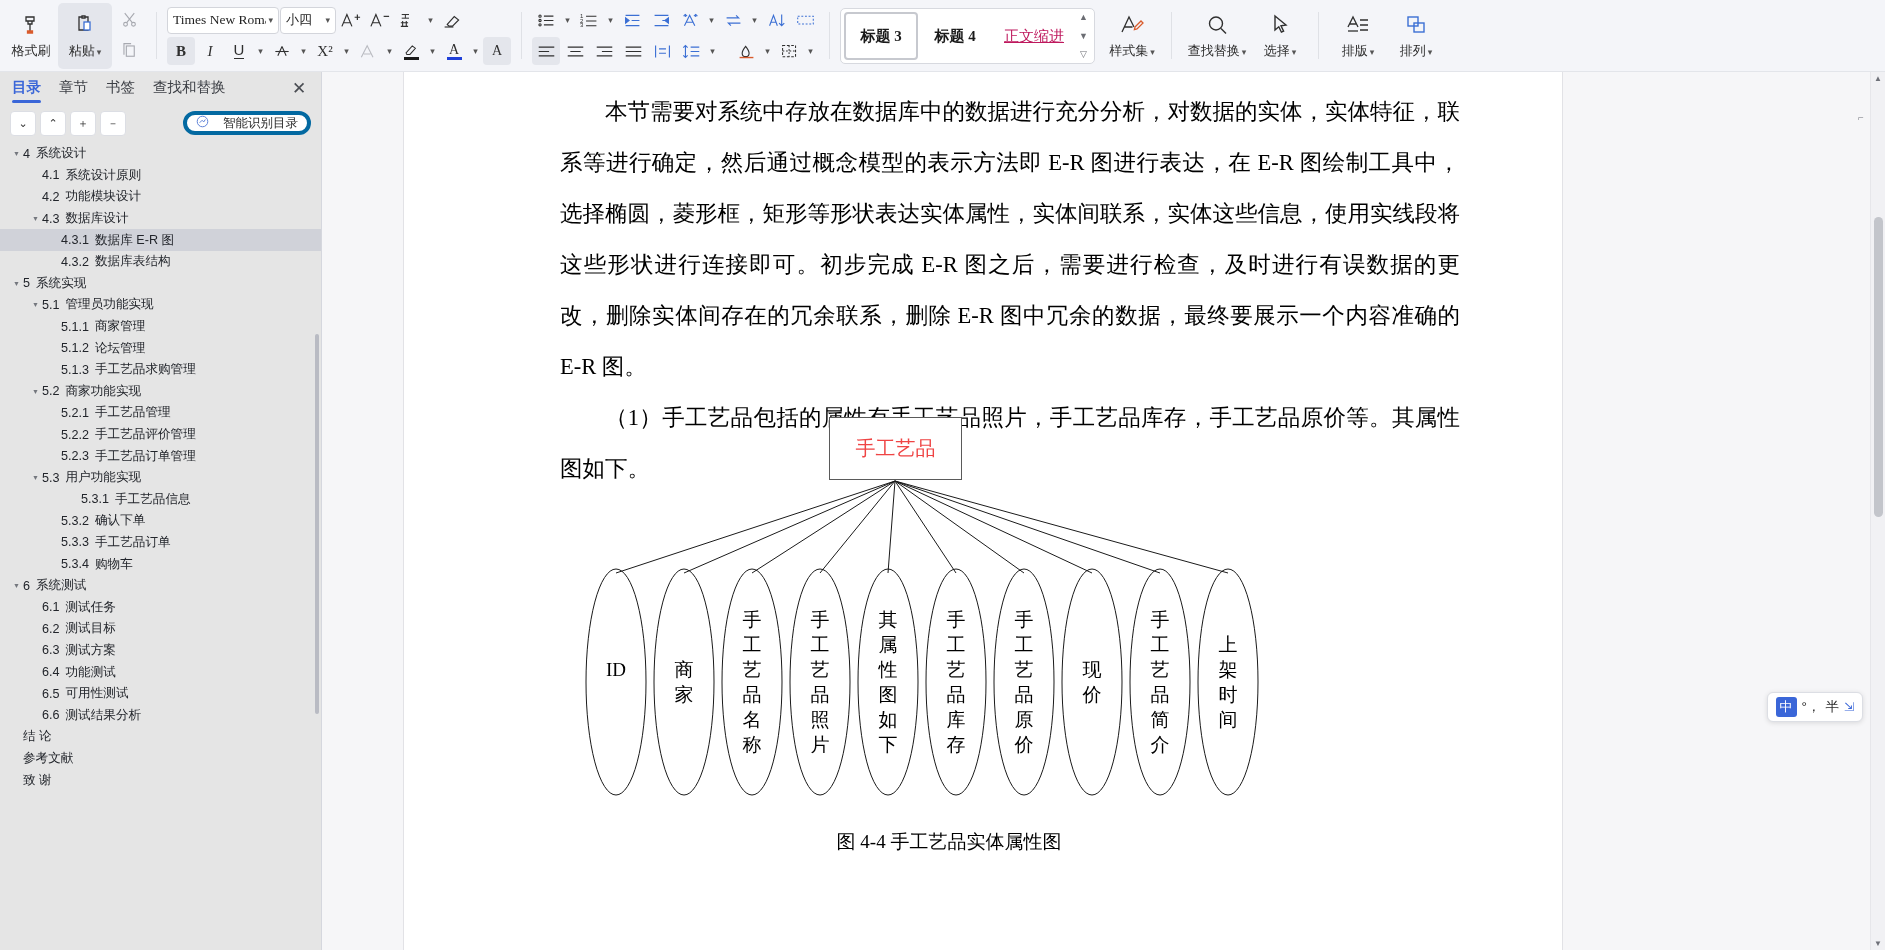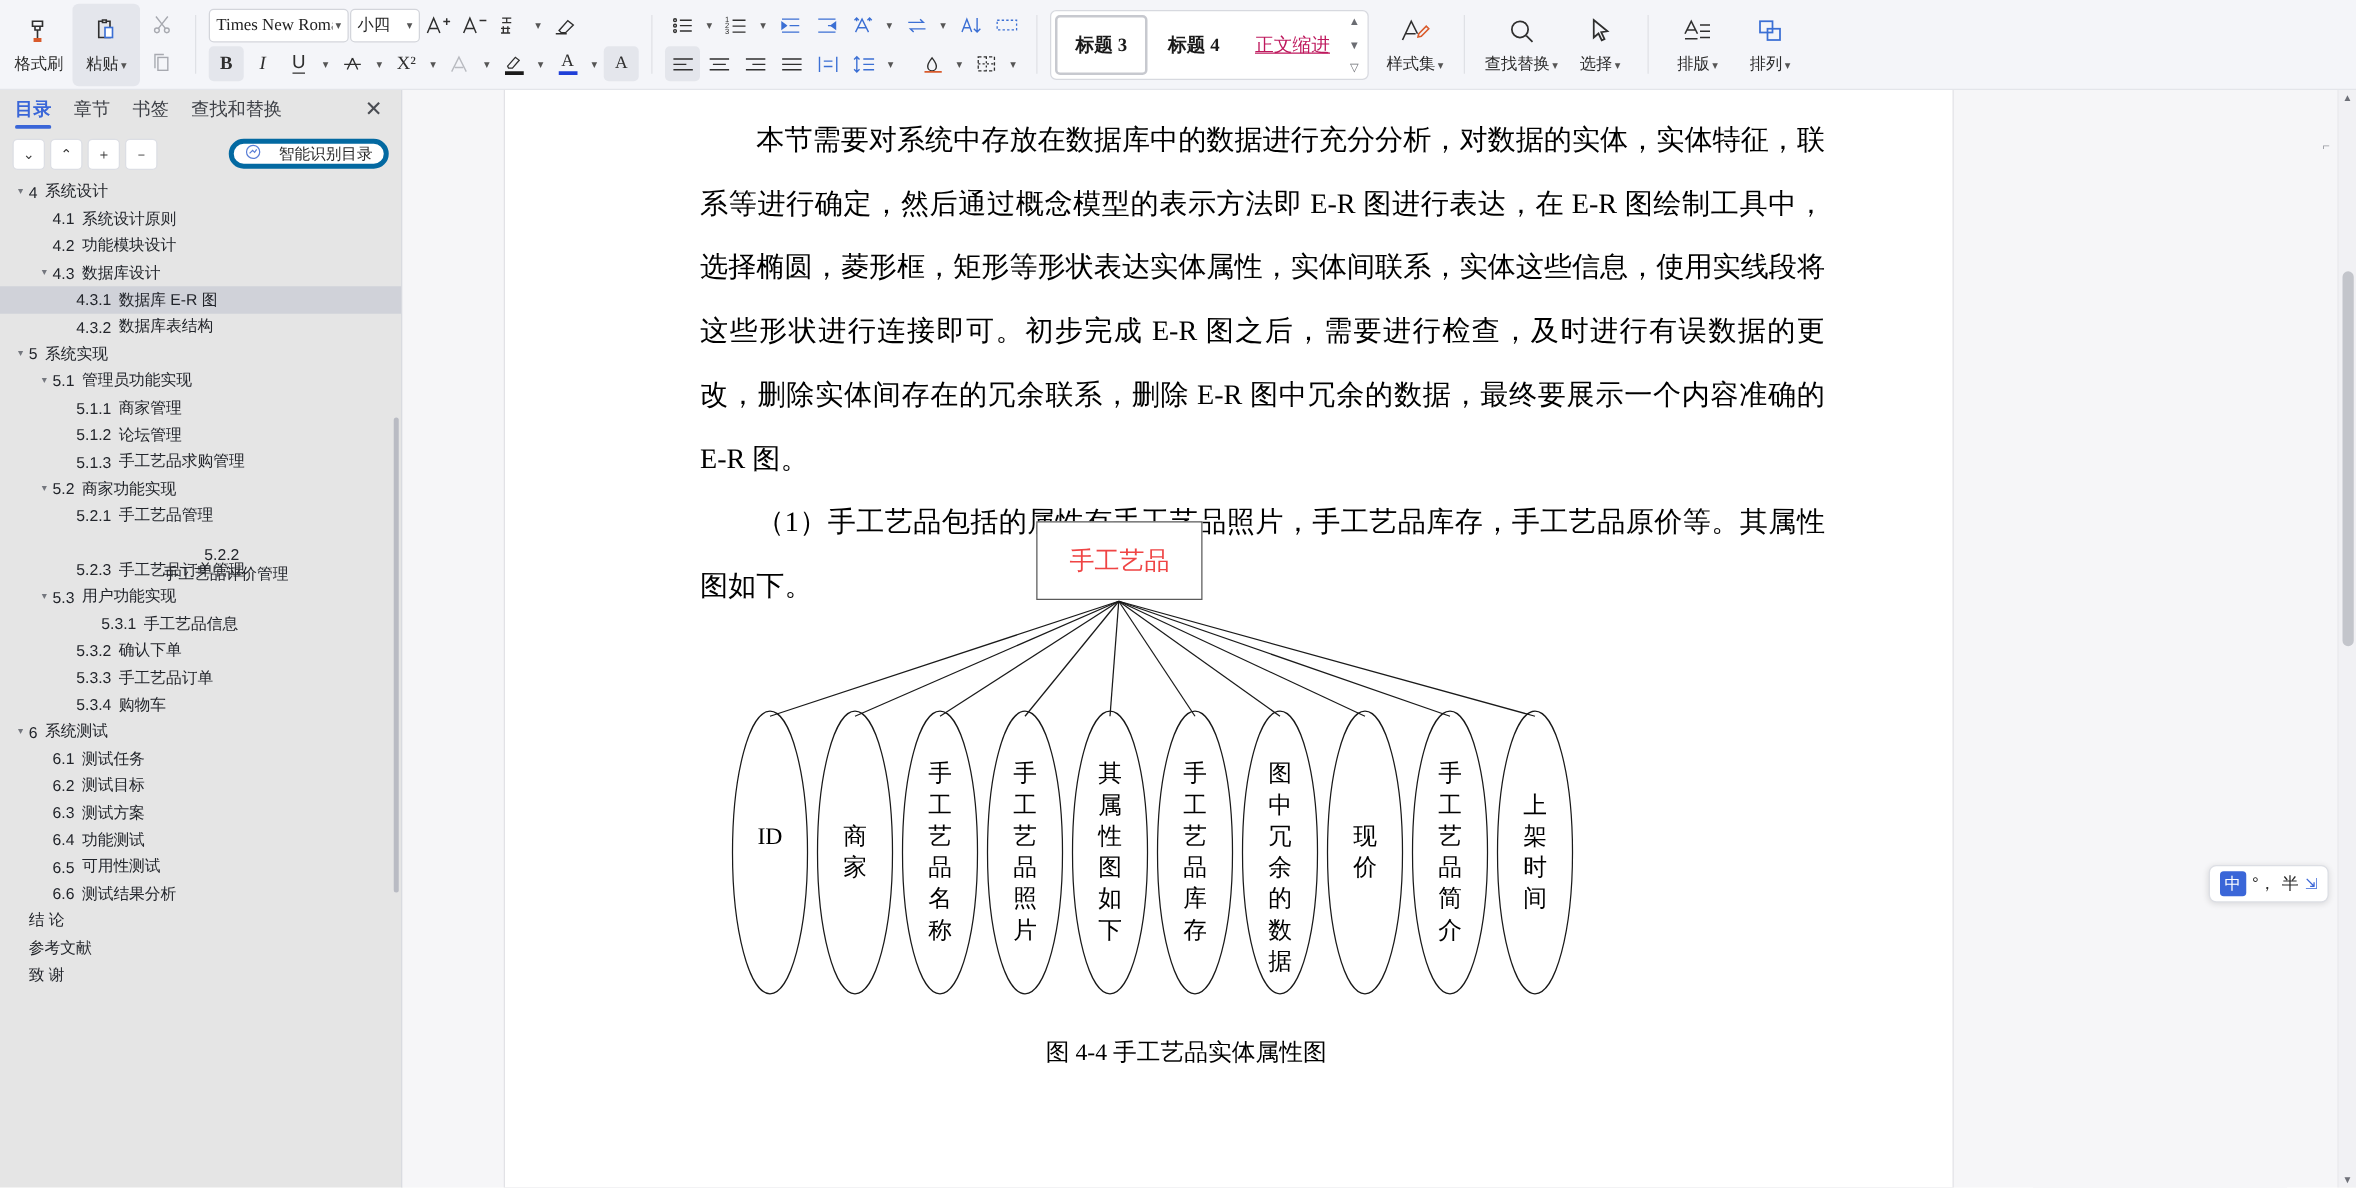--- a/index.html
+++ b/index.html
@@ -649,21 +649,21 @@
       <div class="tr-item" style="padding-left: 29px;">
         <span class="tr-tri">▼</span>
         <span class="tr-num">5.2</span>
         <span>商家功能实现</span>
       </div>
       <div class="tr-item" style="padding-left: 48px;">
         <span class="tr-tri"></span>
         <span class="tr-num">5.2.1</span>
         <span>手工艺品管理</span>
       </div>
-      <div class="tr-item" style="padding-left: 48px; flex-direction: column;">
+      <div class="tr-item" style="padding-left: 48px;">
         <span class="tr-tri"></span>
         <span class="tr-num">5.2.2</span>
         <span>手工艺品评价管理</span>
       </div>
       <div class="tr-item" style="padding-left: 48px;">
         <span class="tr-tri"></span>
         <span class="tr-num">5.2.3</span>
         <span>手工艺品订单管理</span>
       </div>
       <div class="tr-item" style="padding-left: 29px;">
@@ -773,21 +773,21 @@
           <line x1="316" y1="64" x2="649" y2="156" stroke="#1a1a1a" stroke-width="1"></line>
           <ellipse cx="649" cy="265" rx="30" ry="113" fill="none" stroke="#1a1a1a" stroke-width="1"></ellipse>
         </svg>
       <div id="er-labels">
           <div class="el-label wide" style="left: 20px; top: 240px;">ID</div>
           <div class="el-label wide" style="left: 88px; top: 240px;">商家</div>
           <div class="el-label" style="left: 160px; top: 190px;">手工艺品名称</div>
           <div class="el-label" style="left: 228px; top: 190px;">手工艺品照片</div>
           <div class="el-label" style="left: 296px; top: 190px;">其属性图如下</div>
           <div class="el-label" style="left: 364px; top: 190px;">手工艺品库存</div>
-          <div class="el-label" style="left: 432px; top: 190px;">图中冗余的数据</div>
+          <div class="el-label" style="left: 432px; top: 190px;">手工艺品原价</div>
           <div class="el-label wide" style="left: 496px; top: 240px;">现价</div>
           <div class="el-label" style="left: 568px; top: 190px;">手工艺品简介</div>
           <div class="el-label" style="left: 636px; top: 215px;">上架时间</div>
         </div>
       <div class="er-cap">图 4-4 手工艺品实体属性图</div>
     </div>
   </div>
 
   <div class="pg-marks" style="top:40px">⌐</div>
 </div>

